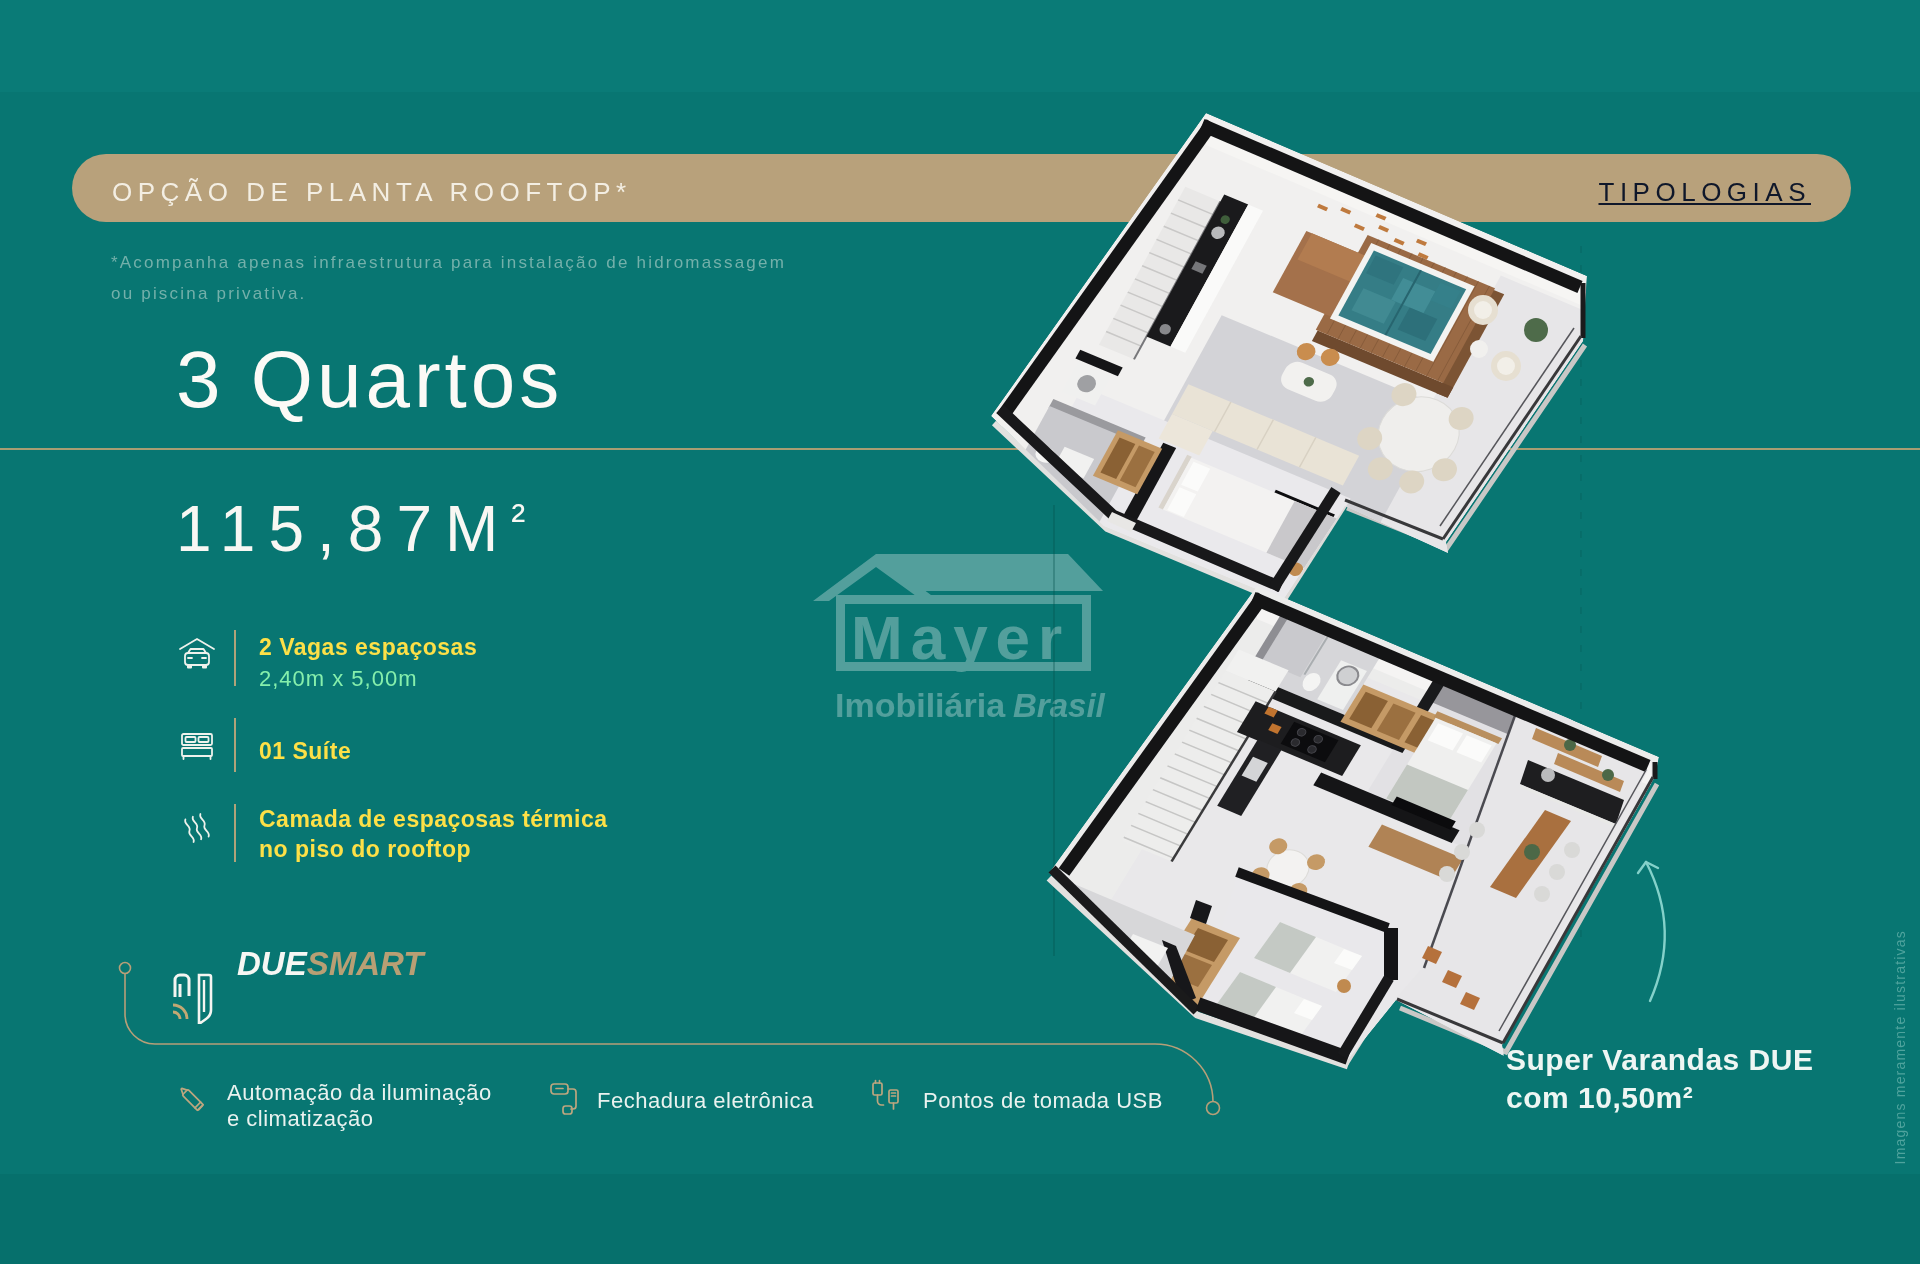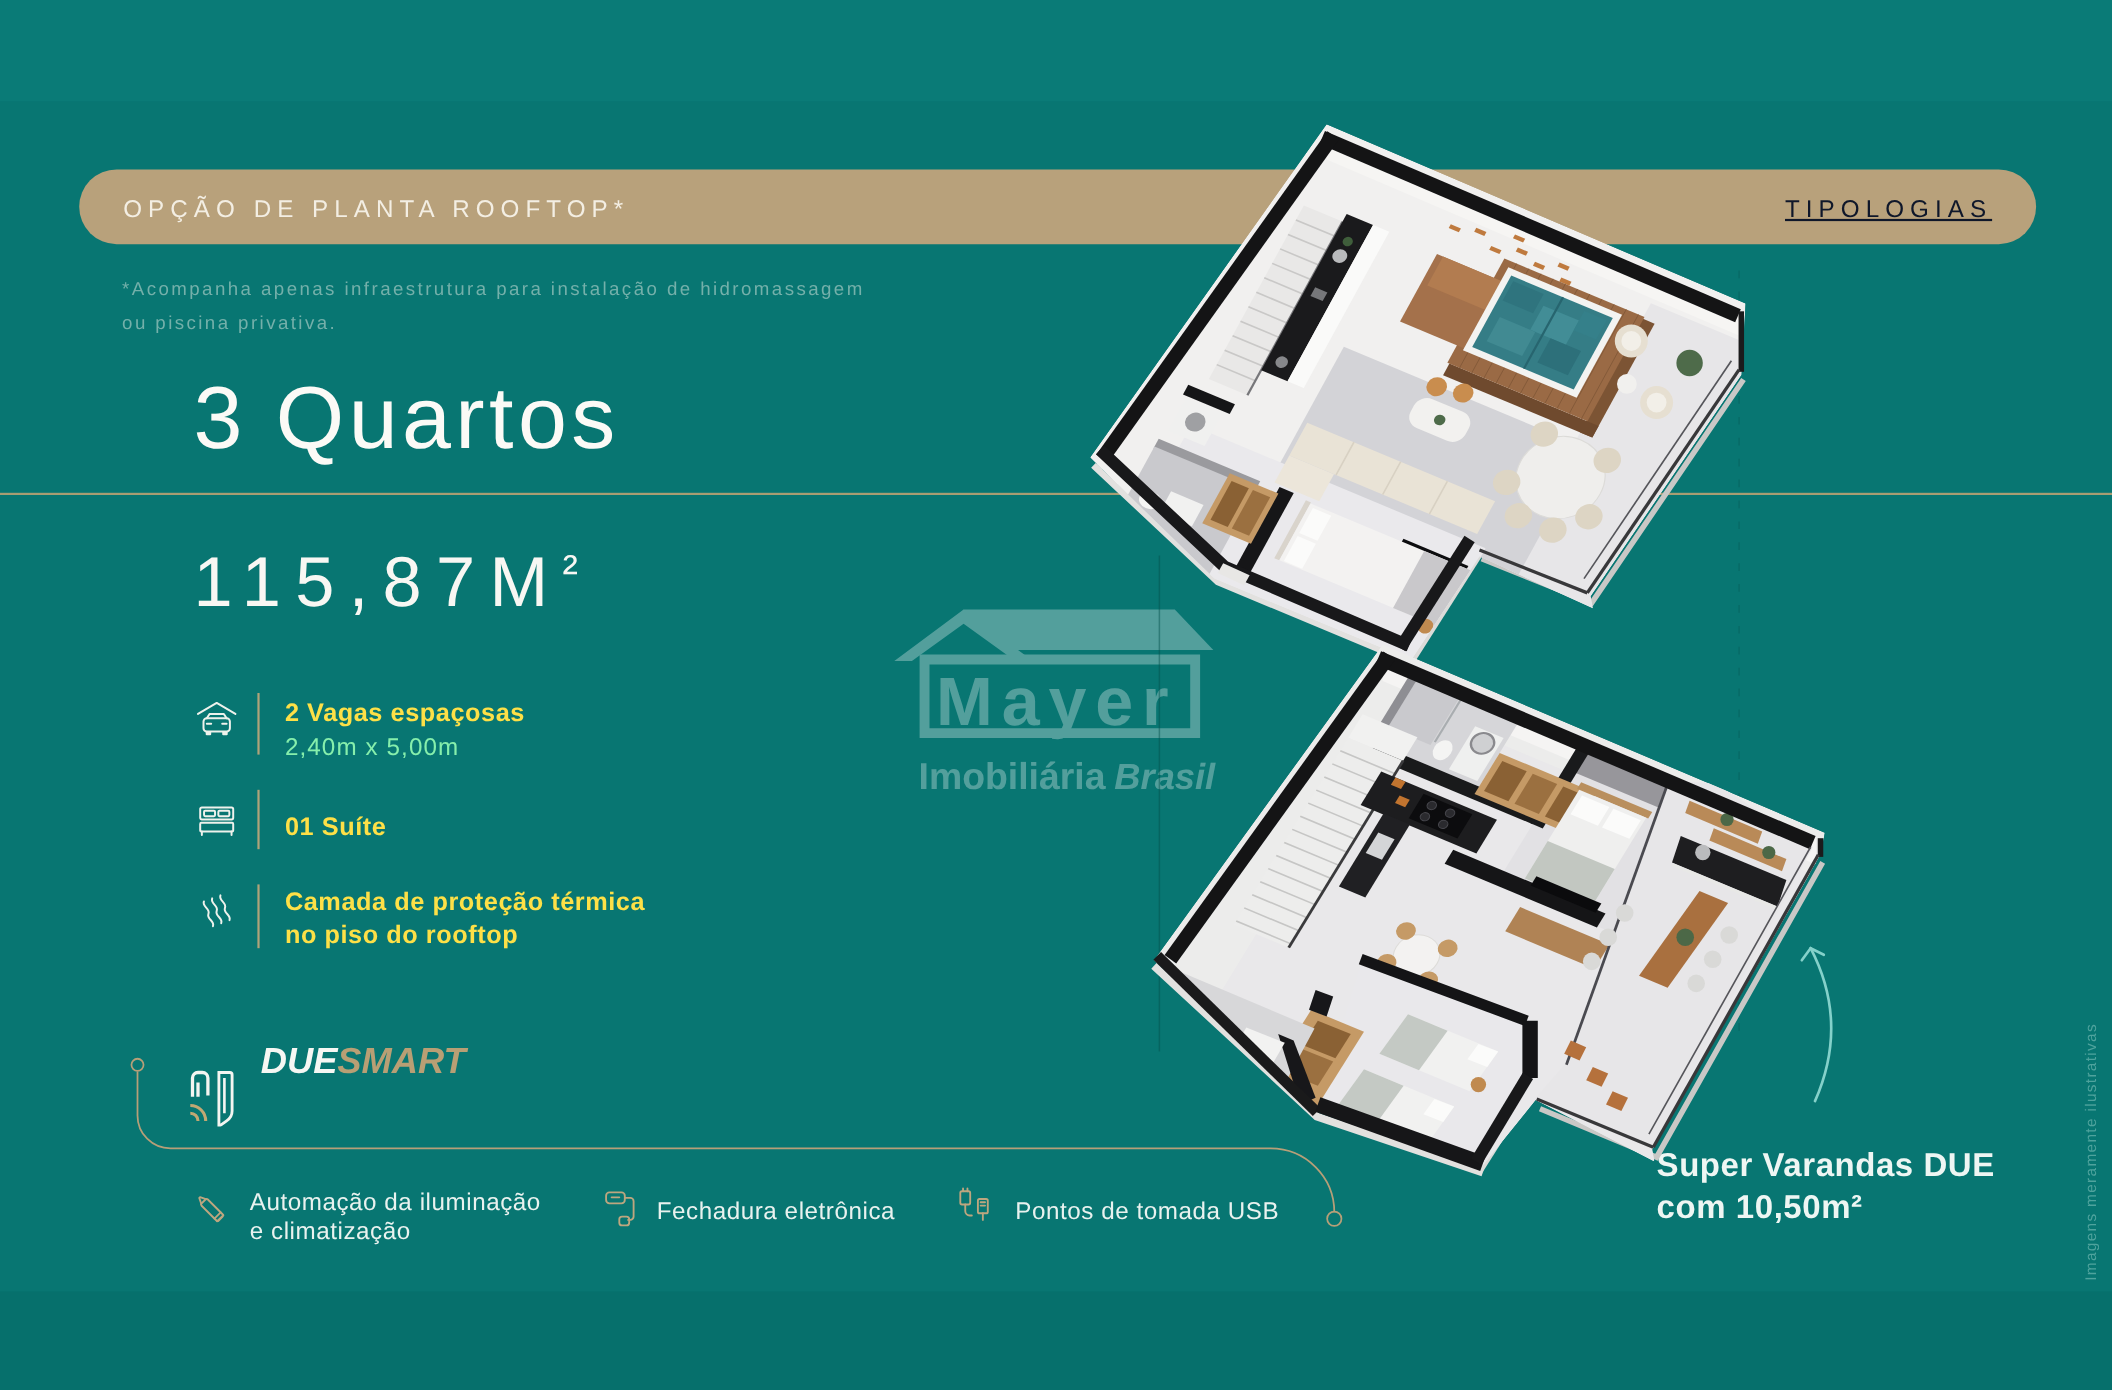--- a/index.html
+++ b/index.html
@@ -4,21 +4,21 @@
 <title>Planta Rooftop</title>
 <style>
   html,body{margin:0;padding:0;}
   .page{position:relative;width:1920px;height:1264px;overflow:hidden;
         background:#087672;font-family:"Liberation Sans",sans-serif;}
   .abs{position:absolute;}
   .bgtop{left:0;top:0;width:1920px;height:92px;background:#0a7b77;}
   .bgbottom{left:0;top:1174px;width:1920px;height:90px;background:#06706c;}
   .goldline{left:0;top:448px;width:1920px;height:2px;background:#a89d72;}
   .banner{left:72px;top:154px;width:1779px;height:68px;background:#b8a17b;border-radius:34px;}
-  .btext{position:absolute;left:40px;top:23px;font-size:22px;letter-spacing:5.5px;color:#f3eee3;}
+  .btext{position:absolute;left:40px;top:23px;font-size:26px;letter-spacing:5.5px;color:#f3eee3;}
   .tip{left:auto;right:40px;letter-spacing:5.5px;color:#0f172a;text-decoration:underline;}
   .note{left:111px;top:247px;font-size:17px;letter-spacing:2.2px;line-height:31px;color:#74b0aa;}
   .h1{left:176px;top:334px;font-size:80px;color:#fbfaf6;letter-spacing:4px;text-align:right;}
   .h2{left:176px;top:492px;font-size:64px;color:#f8f7f3;letter-spacing:13px;}
   .h2 sup{font-size:42px;vertical-align:3px;position:relative;top:-14px;}
   .feat{left:259px;font-size:23px;color:#fde047;font-weight:bold;letter-spacing:.5px;}
   .featsub{left:259px;font-size:22px;color:#86efac;font-weight:normal;letter-spacing:1px;}
   .fdiv{left:234px;width:2px;background:#b0a379;}
   .ficon{left:177px;width:40px;height:40px;}
   .duelogo{left:170px;top:972px;width:46px;height:52px;}
@@ -83,21 +83,21 @@
   <svg class="abs ficon" style="top:808px" viewBox="0 0 40 40" fill="none" stroke="#eef2ec" stroke-width="1.8" stroke-linecap="round">
     <g transform="rotate(-20 20 20)">
       <path d="M12 8 c-3.5 4 3.5 8 0 12 c-3.5 4 3.5 8 0 12"></path>
       <path d="M20 8 c-3.5 4 3.5 8 0 12 c-3.5 4 3.5 8 0 12"></path>
       <path d="M28 8 c-3.5 4 3.5 8 0 12 c-3.5 4 3.5 8 0 12"></path>
     </g>
   </svg>
 
   <div class="abs fdiv" style="top:804px;height:58px"></div>
 
-  <div class="abs feat" style="top:806px">Camada de proteção térmica</div>
+  <div class="abs feat" style="top:806px">Camada de espaçosas térmica</div>
 
   <div class="abs feat" style="top:836px">no piso do rooftop</div>
 
   <svg class="abs duelogo" viewBox="0 0 46 52" fill="none">
     <path d="M5 25 V8 a5 5 0 0 1 5 -5 h4 a5 5 0 0 1 5 5 v16" stroke="#f4f5f1" stroke-width="3"></path>
     <path d="M10 25 V12" stroke="#f4f5f1" stroke-width="3"></path>
     <path d="M29 3 h10 a2 2 0 0 1 2 2 v33 c0 4 -2 7 -5 9 l-7 5 z" stroke="#f4f5f1" stroke-width="2.6"></path>
     <path d="M34 8 v32" stroke="#f4f5f1" stroke-width="2.4"></path>
     <path d="M3 33 a14 14 0 0 1 14 14 M3 40 a7 7 0 0 1 7 7" stroke="#c2a873" stroke-width="2.8"></path>
   </svg>

